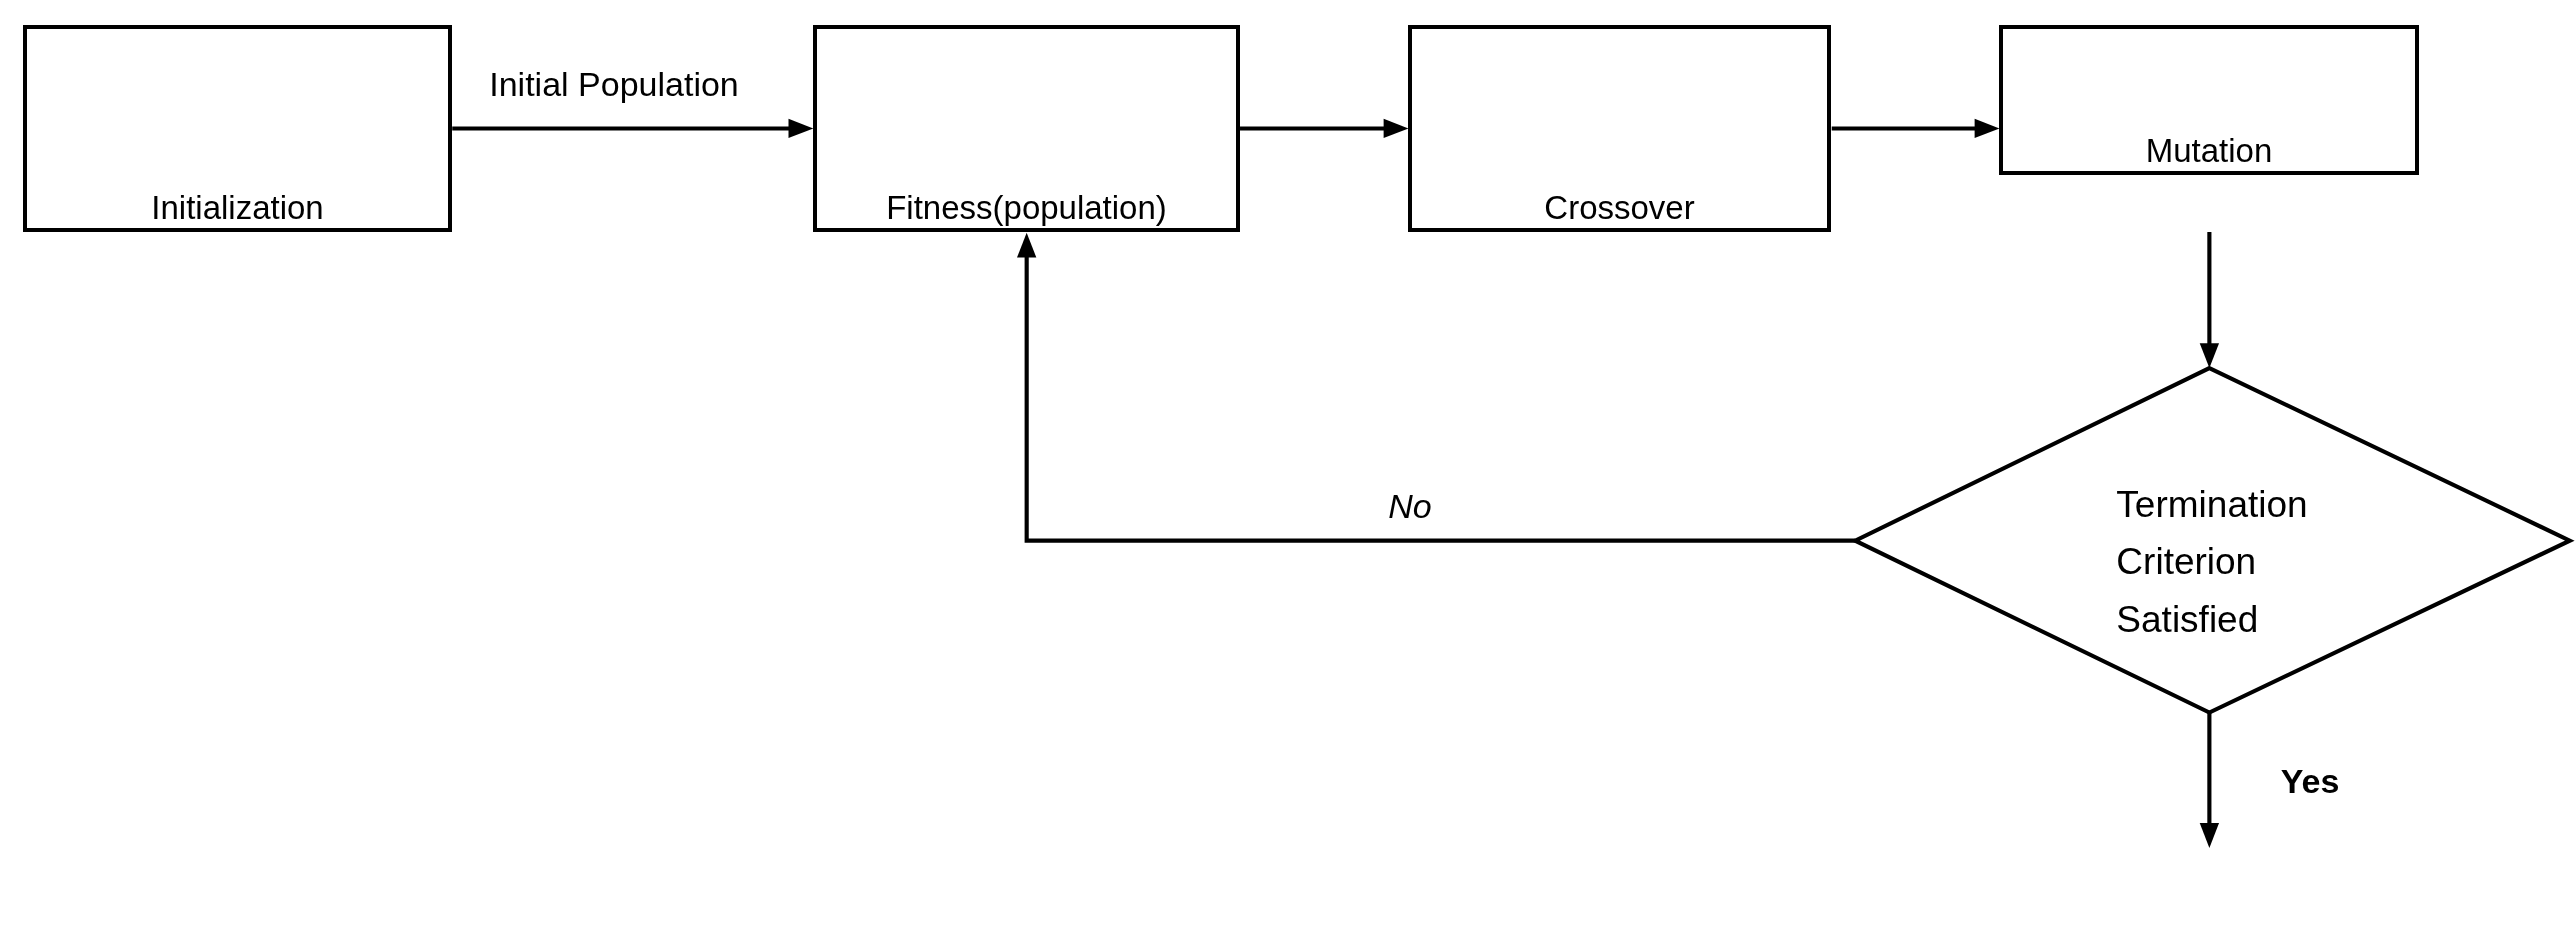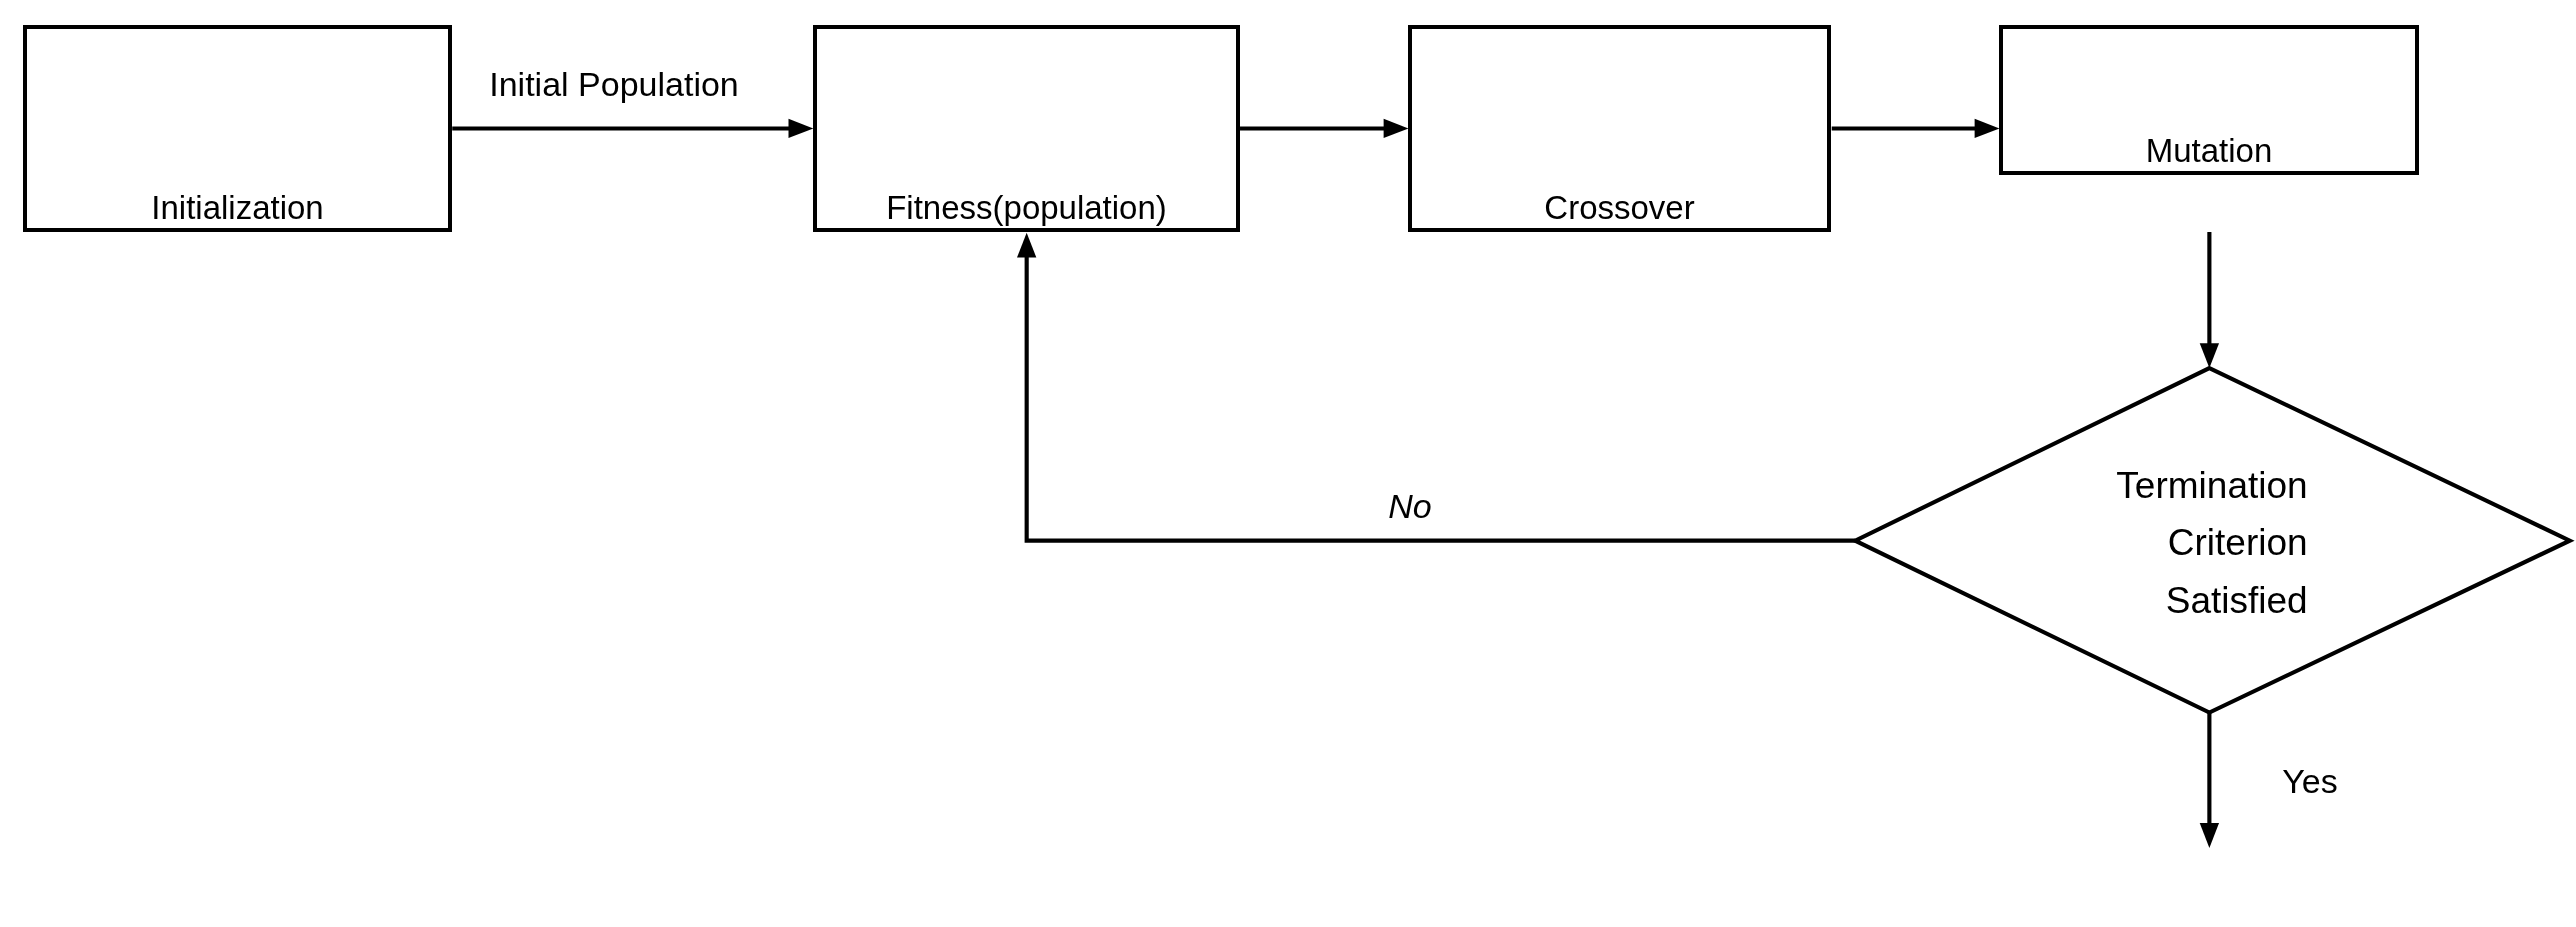--- a/index.html
+++ b/index.html
@@ -60,30 +60,30 @@
   .node-mutation       { left: 1999px; top: 25px; width: 420px; height: 150px; }
   .float-label {
     position: absolute;
     transform: translate(-50%, -50%);
     font-size: 34px;
     line-height: 1.2;
     white-space: nowrap;
   }
   .label-initial-population { left: 614px;  top: 84px; }
   .label-no                 { left: 1410px; top: 506px; font-style: italic; }
-  .label-yes                { left: 2310px; top: 781px; }
+  .label-yes                { left: 2310px; top: 781px; font-weight: bold; }
   .label-optimal-solution   { left: 2209px; top: 886px; }
   .decision-label {
     position: absolute;
     left: 2212px;
-    top: 543px;
+    top: 562px;
     transform: translate(-50%, -50%);
     font-size: 37px;
     line-height: 1.55;
-    text-align: right;
+    text-align: left;
     white-space: pre-line;
   }
 </style>
 </head>
 <body>
 
 <div class="stage">
 
   <svg class="lines-layer" viewBox="0 0 3731 1344">
 

